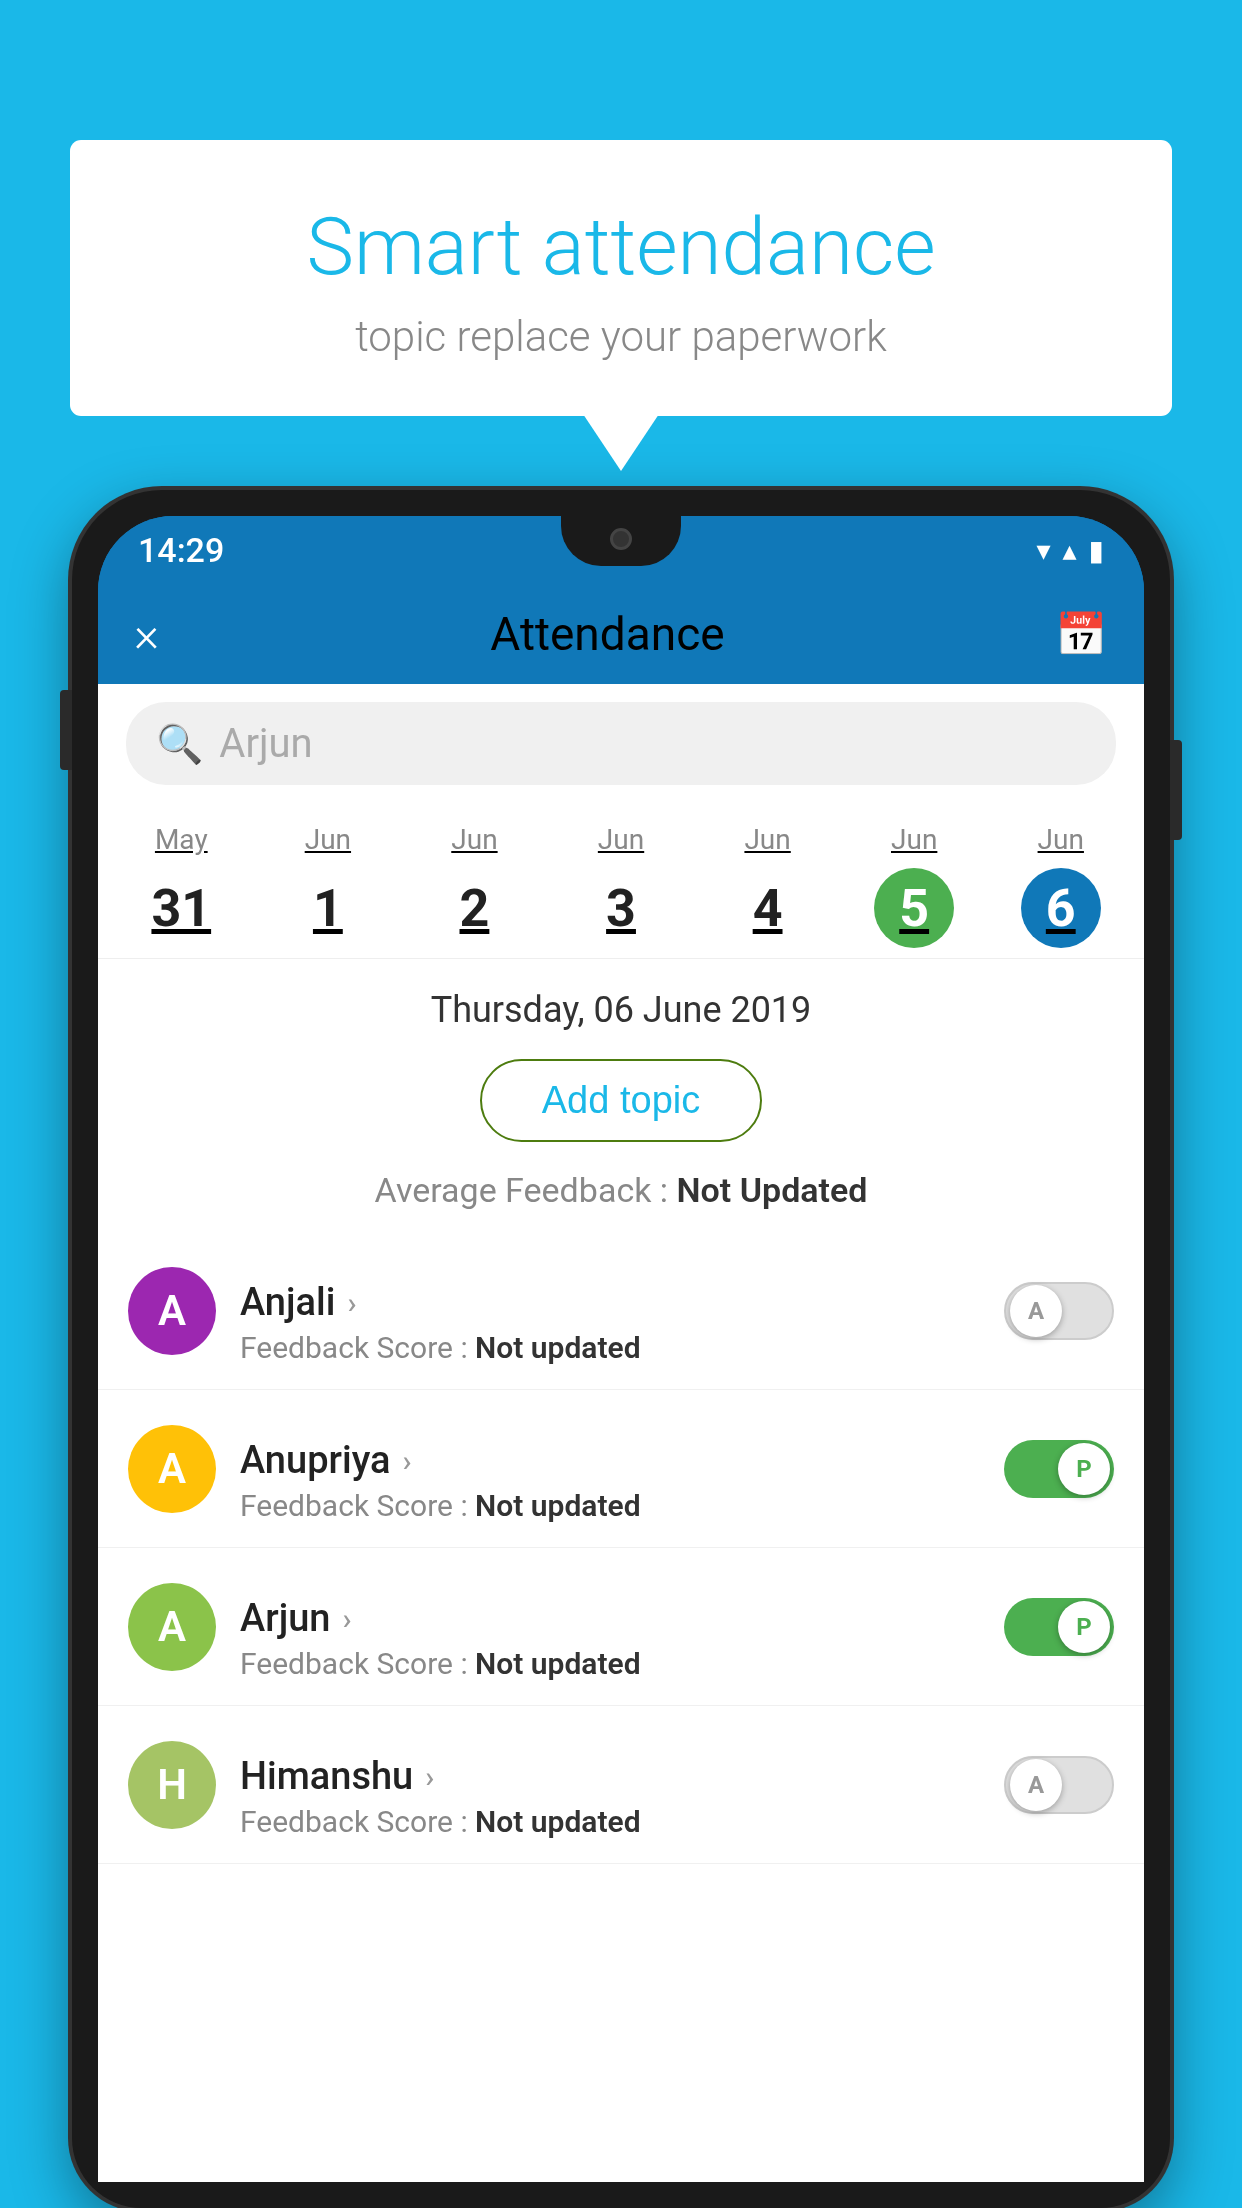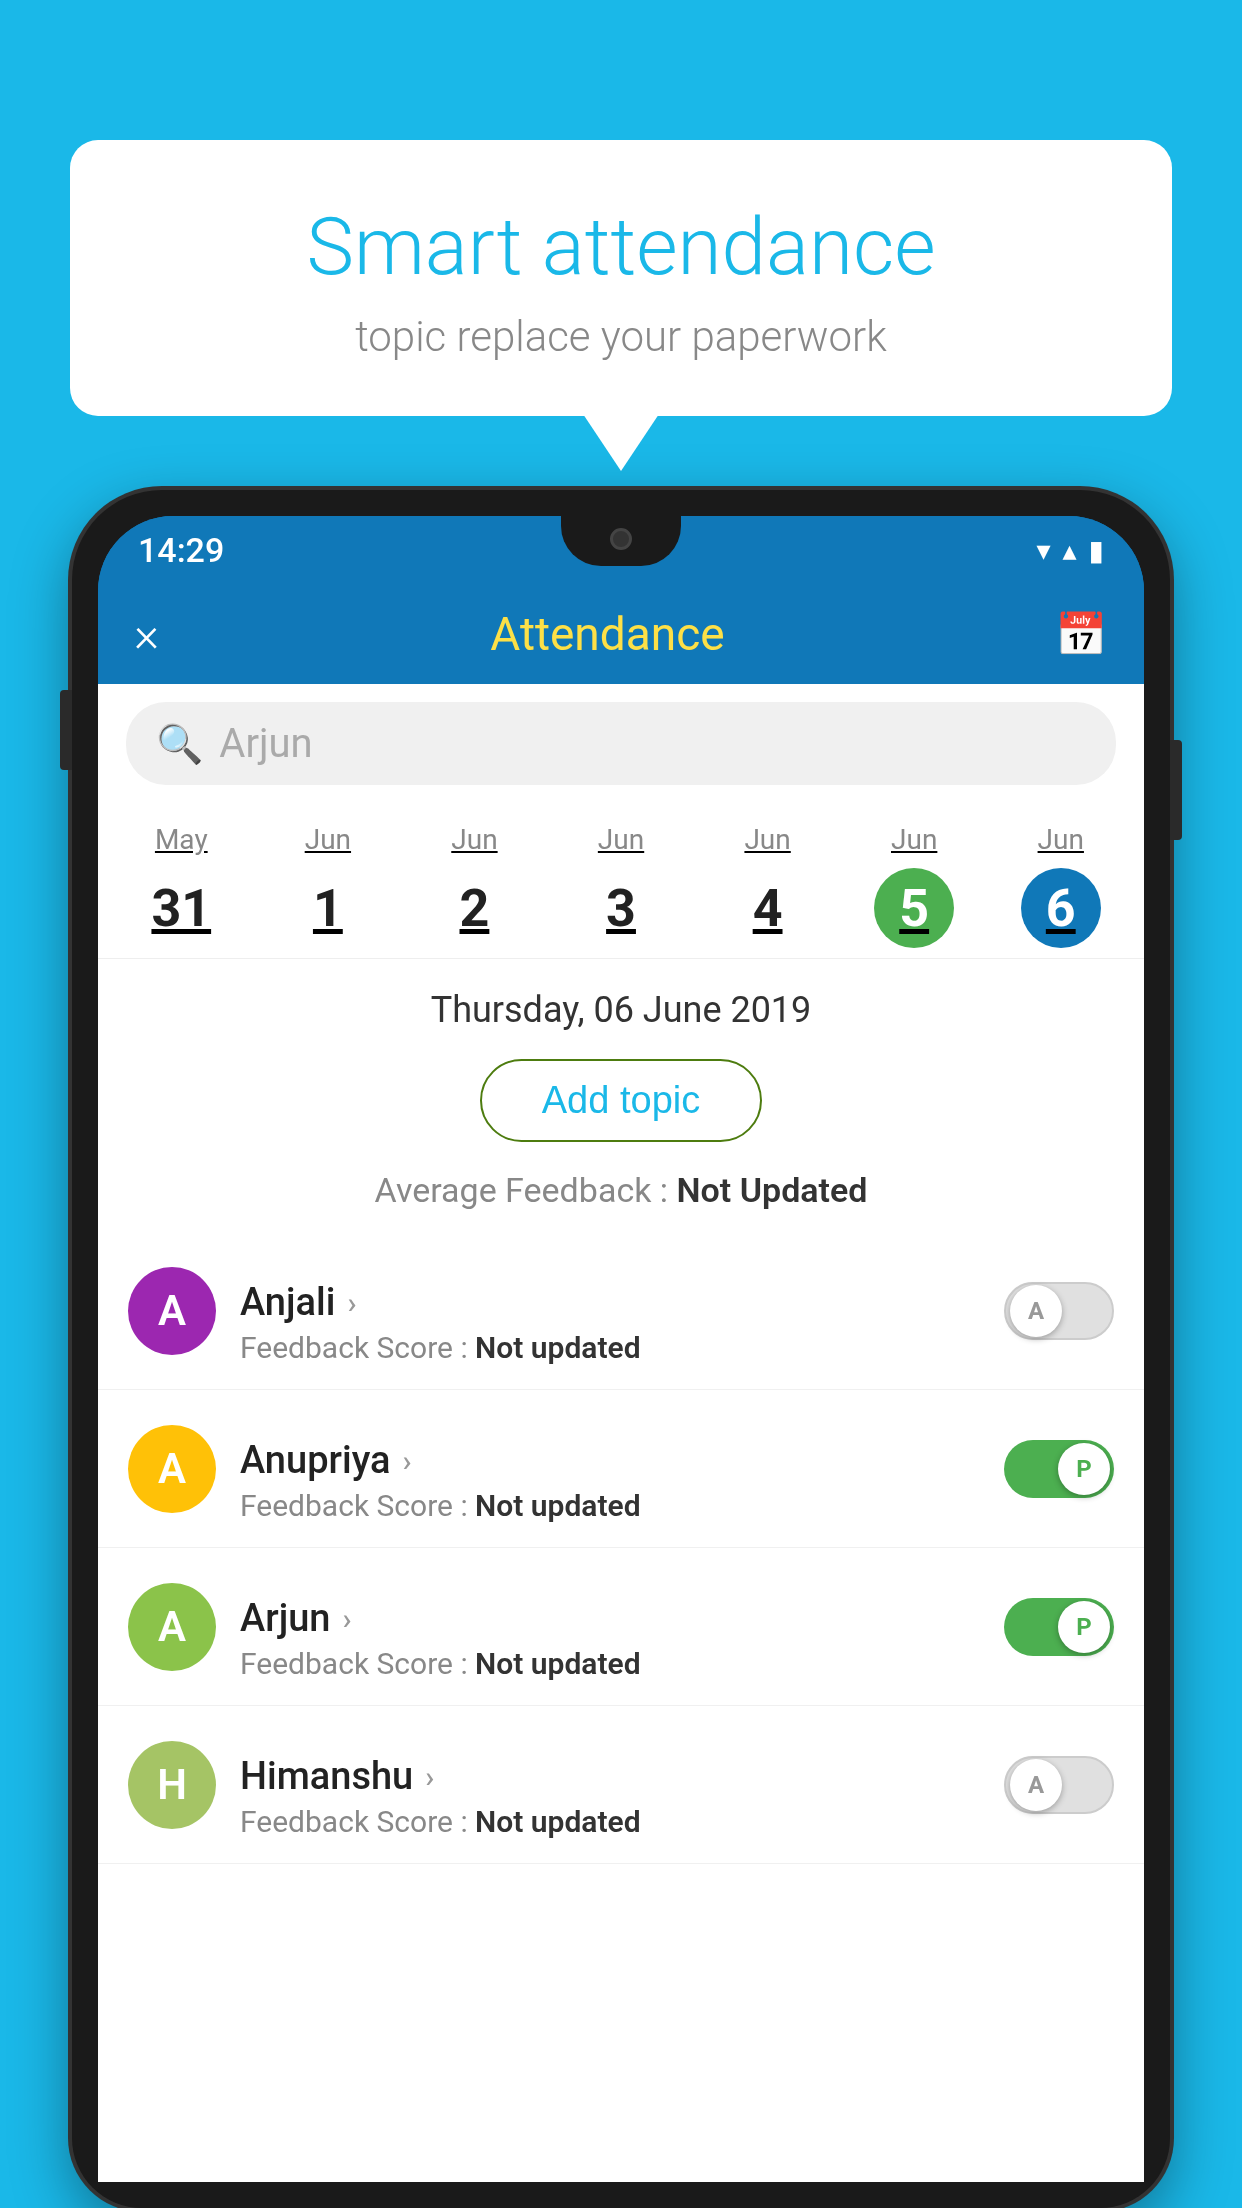--- a/index.html
+++ b/index.html
@@ -17,21 +17,21 @@
     .speech-bubble-container {
       position: absolute;
       top: 140px;
       left: 70px;
       right: 70px;
       z-index: 10;
     }
 
     .speech-bubble {
       background: white;
-      border-radius: 28px;
+      border-radius: 11px;
       padding: 60px 50px 55px;
       text-align: center;
       position: relative;
     }
 
     .speech-bubble::after {
       content: '';
       position: absolute;
       bottom: -55px;
       left: 50%;
@@ -142,21 +142,21 @@
     }
 
     .app-bar .close-btn {
       color: white;
       font-size: 48px;
       font-weight: 300;
       cursor: pointer;
     }
 
     .app-bar .title {
-      color: #fde047;
+      color: #000000;
       font-size: 46px;
       font-weight: 400;
     }
 
     .app-bar .calendar-icon {
       color: white;
       font-size: 42px;
     }
 
     

